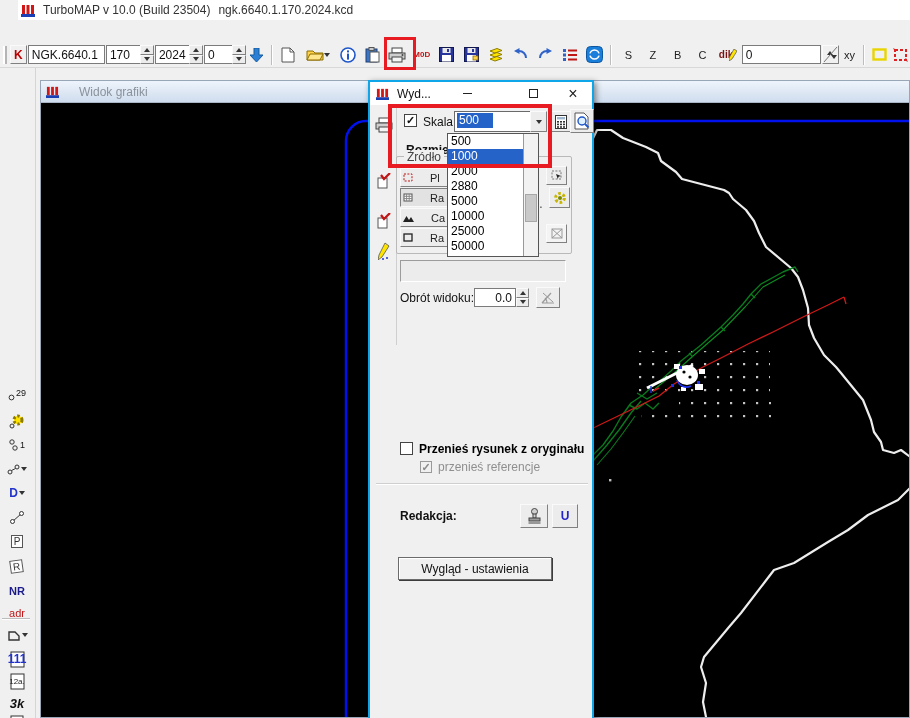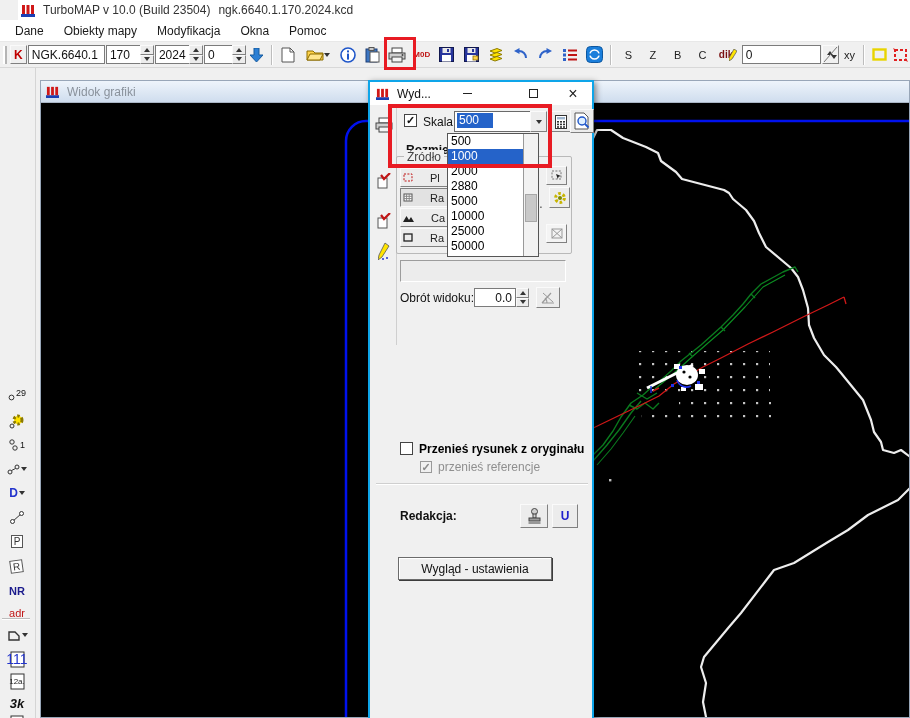--- a/index.html
+++ b/index.html
@@ -35,21 +35,21 @@
   .sidebar { position:absolute; left:0; top:68px; width:36px; height:650px; background:#f0f0f0; border-right:1px solid #d5d5d5; }
   .side-item { position:absolute; left:1px; width:32px; height:22px; display:flex; align-items:center; justify-content:center; gap:1px; }
   .side-sep { position:absolute; left:2px; width:28px; height:0; border-top:1px solid #bdbdbd; border-bottom:1px solid #fff; }
   .txt-navy { color:#1a1a8c; font-weight:bold; font-size:11px; }
   .txt-red  { color:#c01616; font-size:11px; }
   .txt-blue { color:#2233cc; font-weight:bold; }
   .boxed { border:1px solid #555; padding:0 2px; font-size:10px; color:#333; background:#fdfdfd; }
 
   
   .map-window { position:absolute; left:40px; top:80px; width:870px; height:638px; border:1px solid #98a6b8; background:#000; }
-  .map-titlebar { height:22px; background:linear-gradient(#eef4fb,#cfddee); display:flex; align-items:center; gap:8px; padding-left:5px; color:#8a929c; border-bottom:1px solid #aab6c6; }
+  .map-titlebar { height:22px; background:linear-gradient(#eef4fb,#cfddee); display:flex; align-items:center; gap:20px; padding-left:5px; color:#8a929c; border-bottom:1px solid #aab6c6; }
   .map-canvas { position:relative; width:868px; height:614px; background:#000; overflow:hidden; }
 
   
   .dialog { position:absolute; left:368px; top:80px; width:226px; height:638px; background:#f0f0f0; border:2px solid #0ea5e9; box-shadow:2px 2px 6px rgba(0,0,0,.45); z-index:20; }
   .dlg-titlebar { height:23px; background:#fff; display:flex; align-items:center; gap:8px; padding-left:6px; }
   .dlg-title { flex:0 0 auto; color:#111; }
   .winbtn { position:absolute; top:0; width:30px; height:23px; display:flex; align-items:center; justify-content:center; color:#222; }
   .min-glyph { width:9px; height:0; border-top:1px solid #222; }
   .max-glyph { width:9px; height:9px; border:1px solid #222; }
   .dlg-body { position:relative; width:100%; height:615px; background:#f0f0f0; }
@@ -89,27 +89,20 @@
     <svg width="14" height="14" viewBox="0 0 14 14">
       <rect x="0" y="11" width="14" height="3" fill="#1a3fb4"></rect>
       <rect x="1" y="2" width="3" height="9" fill="#d01818"></rect>
       <rect x="5.5" y="2" width="3" height="9" fill="#d01818"></rect>
       <rect x="10" y="2" width="3" height="9" fill="#d01818"></rect>
     </svg>
     <span>TurboMAP v 10.0 (Build 23504)</span>
     <span class="doc">ngk.6640.1.170.2024.kcd</span>
   </div>
 
-  <div class="menubar">
-    <span class="menu-item">Dane</span>
-    <span class="menu-item">Obiekty mapy</span>
-    <span class="menu-item">Modyfikacja</span>
-    <span class="menu-item">Okna</span>
-    <span class="menu-item">Pomoc</span>
-  </div>
 
   <div class="toolbar">
     <div class="grip"></div>
     <div class="kbtn raised">K</div>
     <div class="field" style="width:78px;">NGK.6640.1</div>
     <div class="spin">
       <div class="val">170</div>
       <div class="arrows">
           <div>
             <span class="tri-up"></span>
@@ -337,21 +330,21 @@
     <div class="side-item" style="top:556px">
       <svg width="14" height="14" viewBox="0 0 14 14">
           <path d="M2 12V4h6l4 4v4z" fill="none" stroke="#333" stroke-width="1.4"></path>
         </svg>
       <span class="caret"></span>
     </div>
     <div class="side-item" style="top:580px">
       <svg width="15" height="17" viewBox="0 0 15 17">
           <rect x="1" y="1" width="13" height="15" fill="#fff" stroke="#333"></rect>
         </svg>
-      <span style="position:absolute;color:#2233cc;font-size:14px;font-weight:normal">111</span>
+      <span style="position:absolute;color:#2233cc;font-size:12px;font-weight:bold">111</span>
     </div>
     <div class="side-item" style="top:602px">
       <svg width="15" height="17" viewBox="0 0 15 17">
           <rect x="1" y="1" width="13" height="15" fill="#fff" stroke="#333"></rect>
         </svg>
       <span style="position:absolute;color:#222;font-size:8px">12a.</span>
     </div>
     <div class="side-item" style="top:624px">
       <span style="font-style:italic;font-weight:bold;font-size:13px">3k</span>
     </div>

